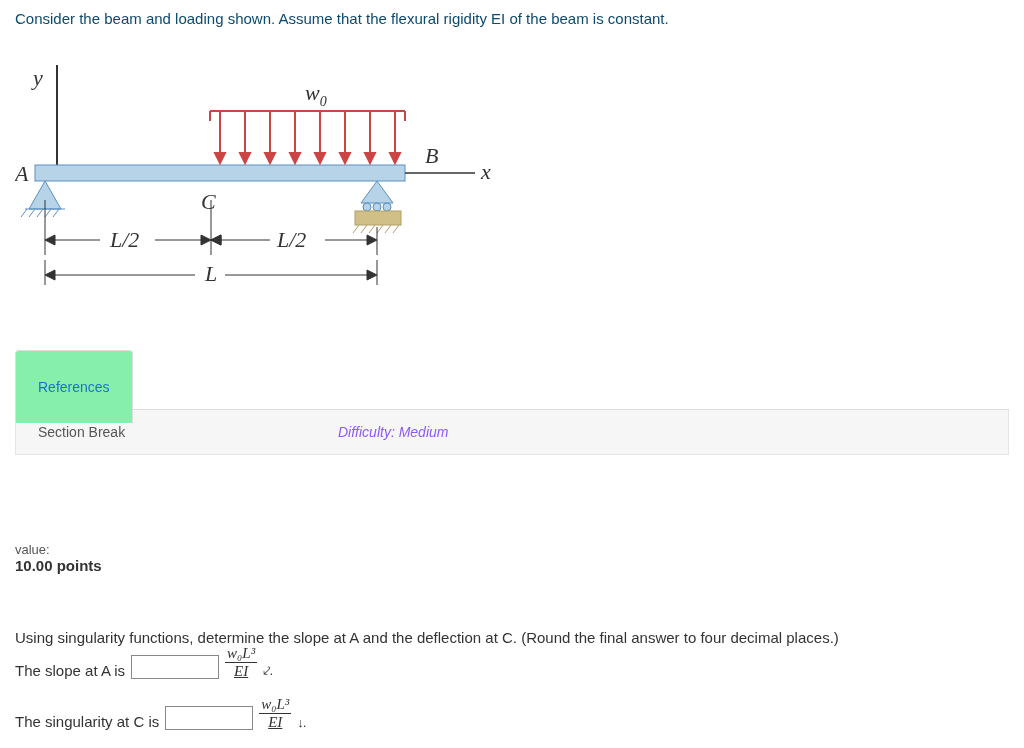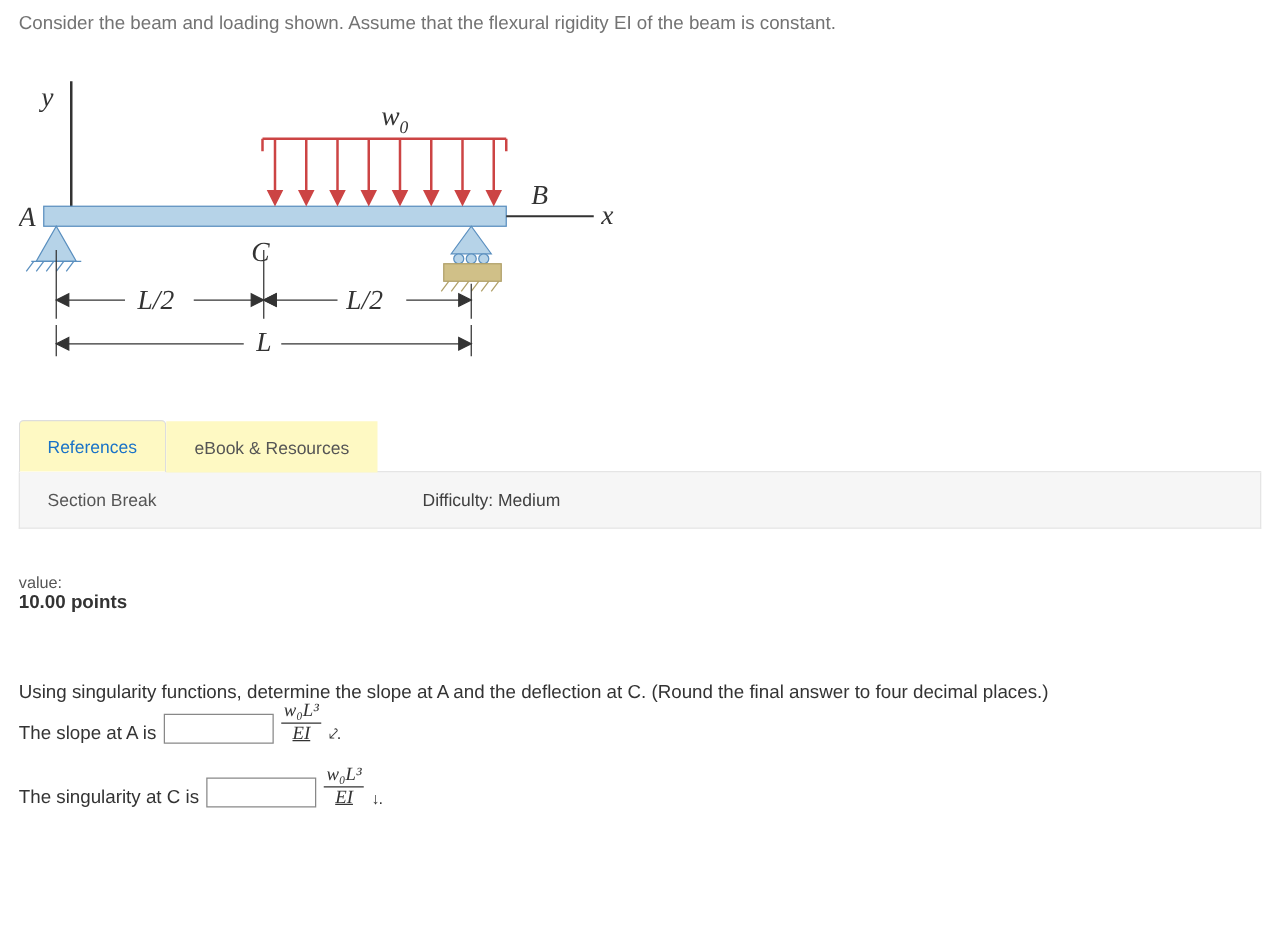--- a/index.html
+++ b/index.html
@@ -7,45 +7,45 @@
     padding: 10px 15px;
     font-family: Arial, Helvetica, sans-serif;
     font-size: 14px;
     color: #333;
     background: #fff;
     width: 1024px;
     box-sizing: border-box;
   }
   .problem-statement {
     font-size: 15px;
-    color: #737373;
+    color: #0c4a6e;
     margin-bottom: 18px;
   }
   .figure-area {
     width: 480px;
     height: 260px;
     position: relative;
     margin: 10px 0 30px 0;
   }
   .tabs-row {
     display: flex;
     align-items: center;
     border-bottom: 1px solid #ddd;
     margin-top: 10px;
   }
   .tab {
-    padding: 12px 22px;
+    padding: 28px 22px;
     font-size: 14px;
     cursor: pointer;
     color: #555;
     border: 1px solid transparent;
     border-bottom: none;
     position: relative;
-    top: 1px;
-    background: #fef9c3;
+    top: 15px;
+    background: #86efac;
   }
   .tab.active {
     color: #1a73c7;
     border: 1px solid #ddd;
     border-bottom: 1px solid #fff;
     border-top-left-radius: 4px;
     border-top-right-radius: 4px;
   }
   .section-break-row {
     display: flex;
@@ -55,24 +55,25 @@
     border-top: none;
     padding: 14px 22px;
     font-size: 14px;
     color: #555;
   }
   .section-break-label {
     flex: 0 0 300px;
     font-weight: 500;
   }
   .difficulty {
-    color: #404040;
+    color: #8b5cf6;
+    font-style: italic;
   }
   .value-block {
-    margin-top: 35px;
+    margin-top: 87px;
     margin-bottom: 55px;
     font-size: 14px;
     color: #333;
   }
   .value-label {
     font-size: 13px;
     color: #555;
   }
   .value-points {
     font-weight: 700;
@@ -222,21 +223,20 @@
     <polygon points="30,230 40,225 40,235" fill="#333"></polygon>
     <line x1="210" y1="230" x2="356" y2="230"></line>
     <polygon points="362,230 352,225 352,235" fill="#333"></polygon>
   </g>
   <text x="190" y="236">L</text>
 </svg>
 </div>
 
 <div class="tabs-row">
   <div class="tab active">References</div>
-  <div class="tab">eBook &amp; Resources</div>
 </div>
 
 <div class="section-break-row">
   <div class="section-break-label">Section Break</div>
   <div class="difficulty">Difficulty: Medium</div>
 </div>
 
 <div class="value-block">
   <div class="value-label">value:</div>
   <div class="value-points">10.00 points</div>

